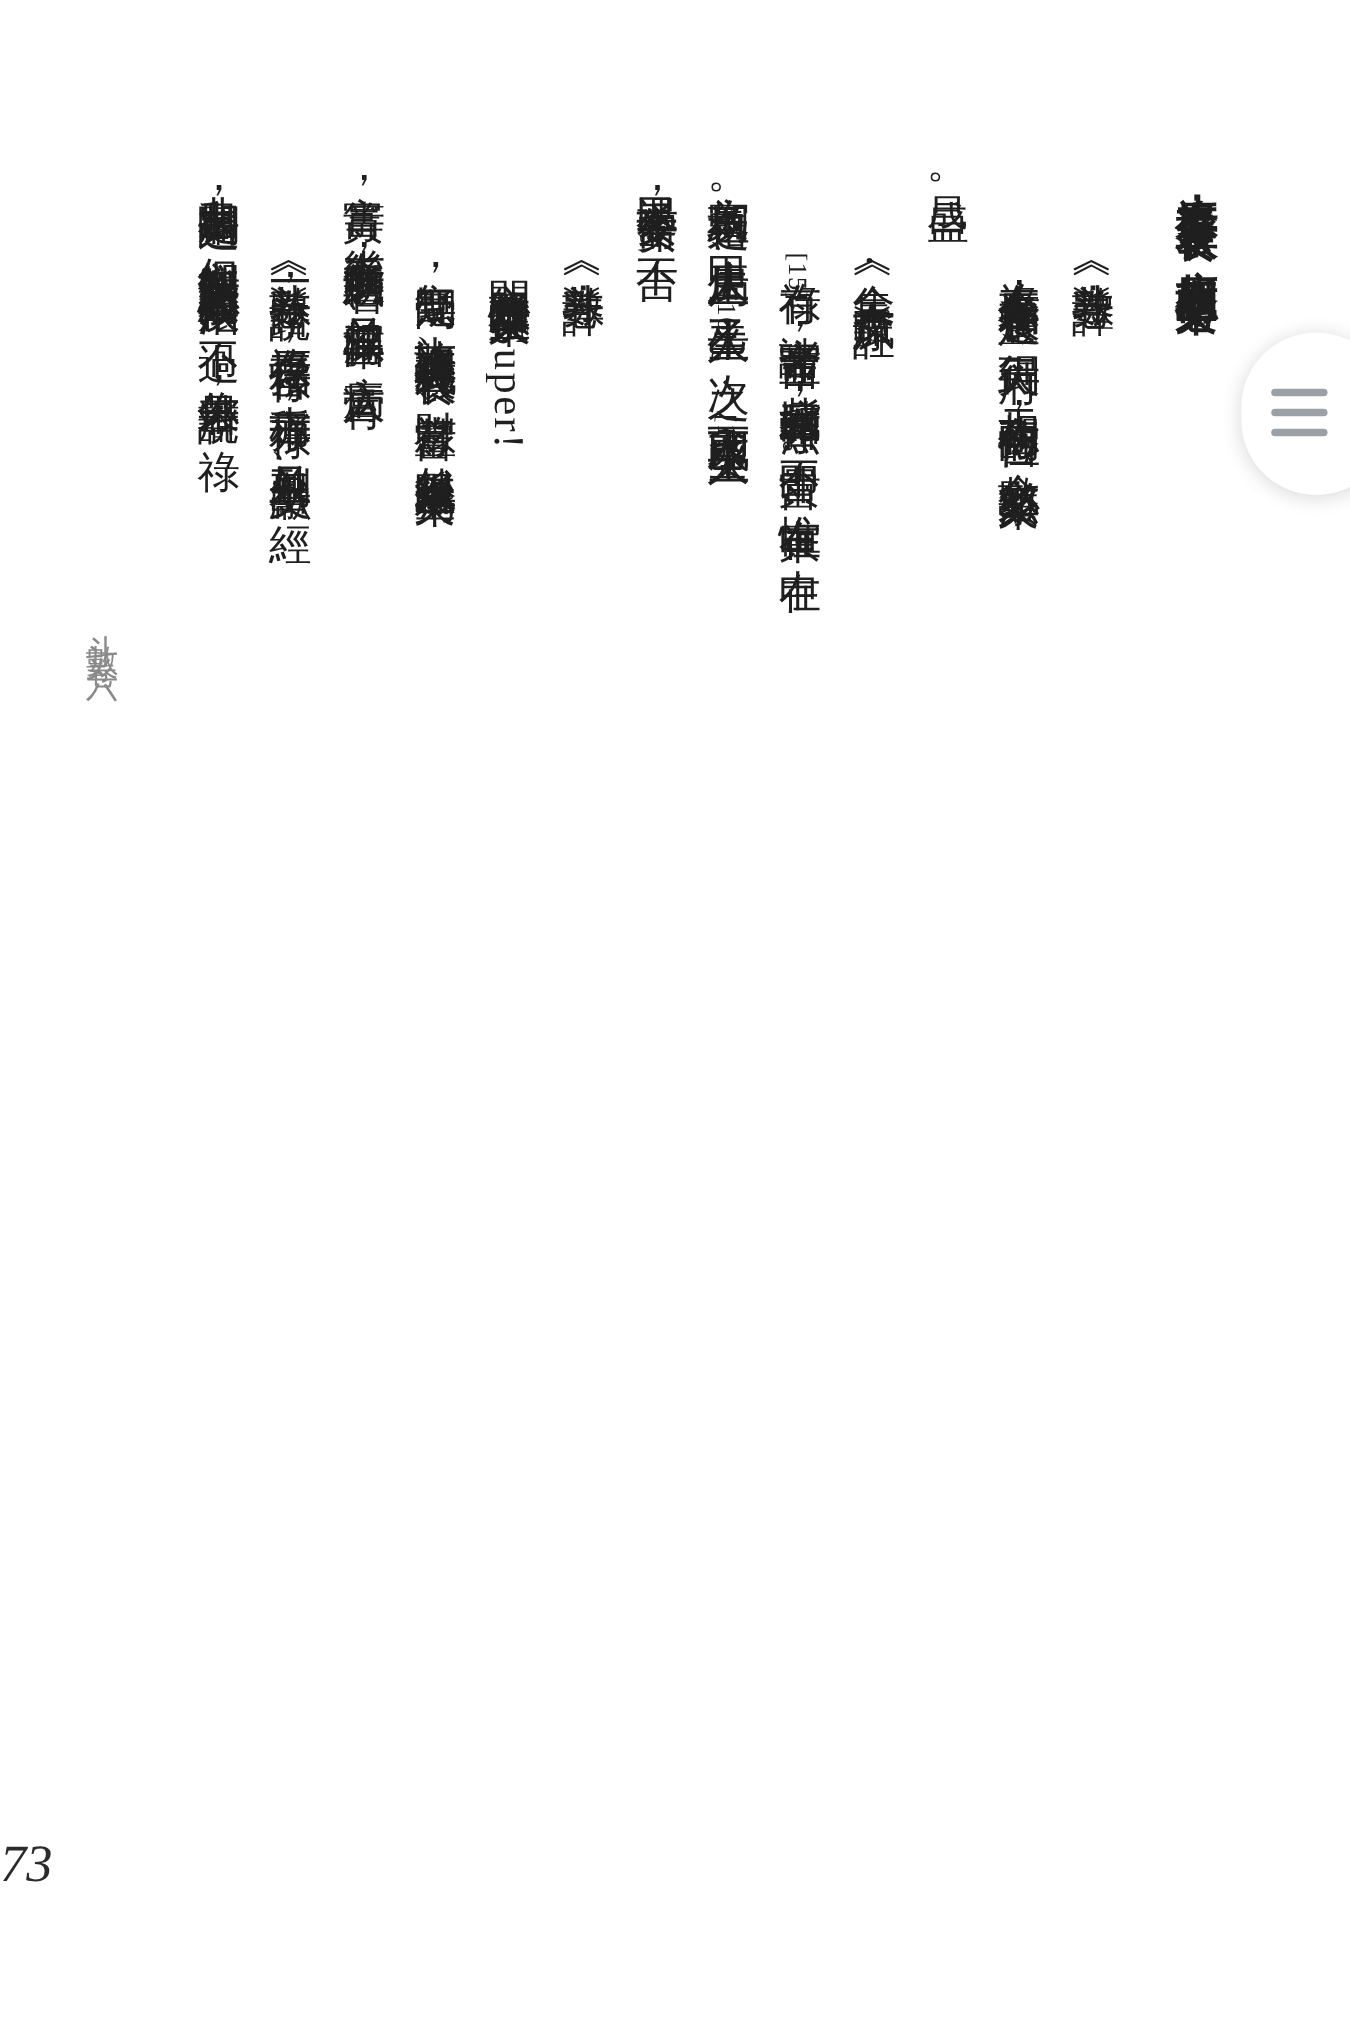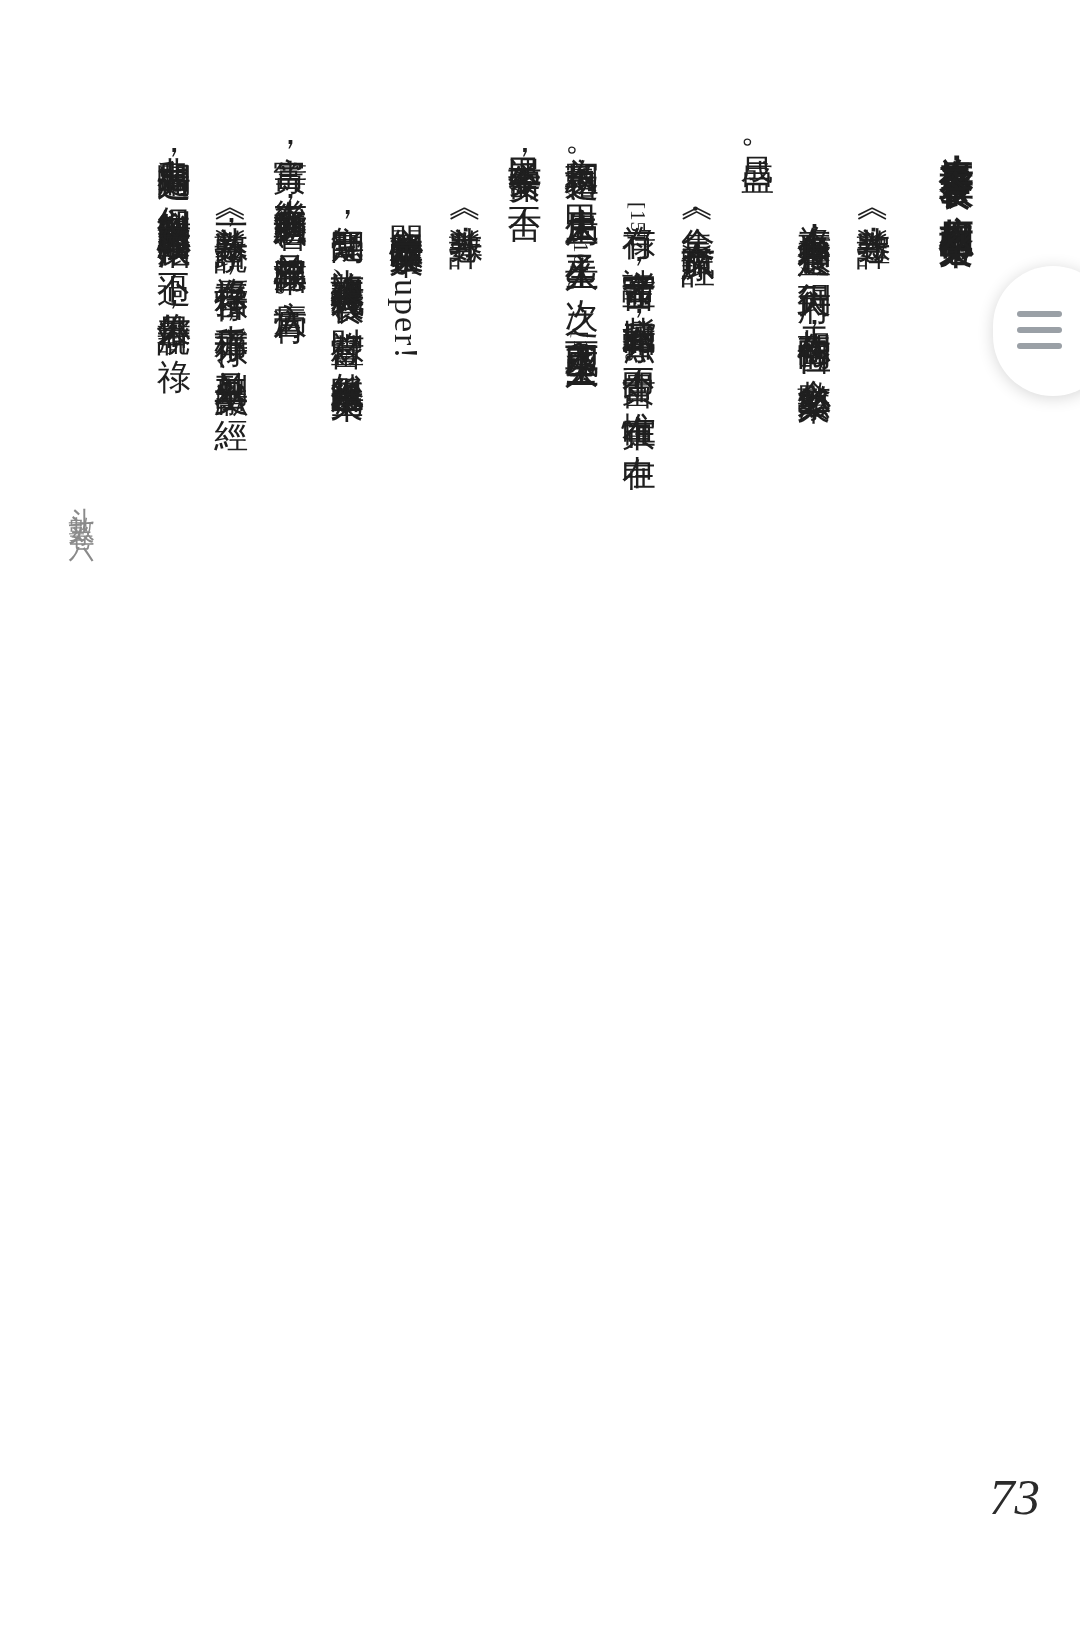--- a/index.html
+++ b/index.html
@@ -51,22 +51,22 @@
     letter-spacing: 9px;
     color: #8a8a8a;
   }
 
   
   .page-number {
     position: absolute;
     top: 1468px;
     left: 0;
     width: 1040px;
-    text-align: right;
-    font-size: 51px;
+    text-align: left;
+    font-size: 42px;
     font-style: italic;
     color: #2b2b2b;
     font-family: "Liberation Serif", serif;
   }
 
   
   .menu-btn {
     position: absolute;
     left: 993px;
     top: 266px;

